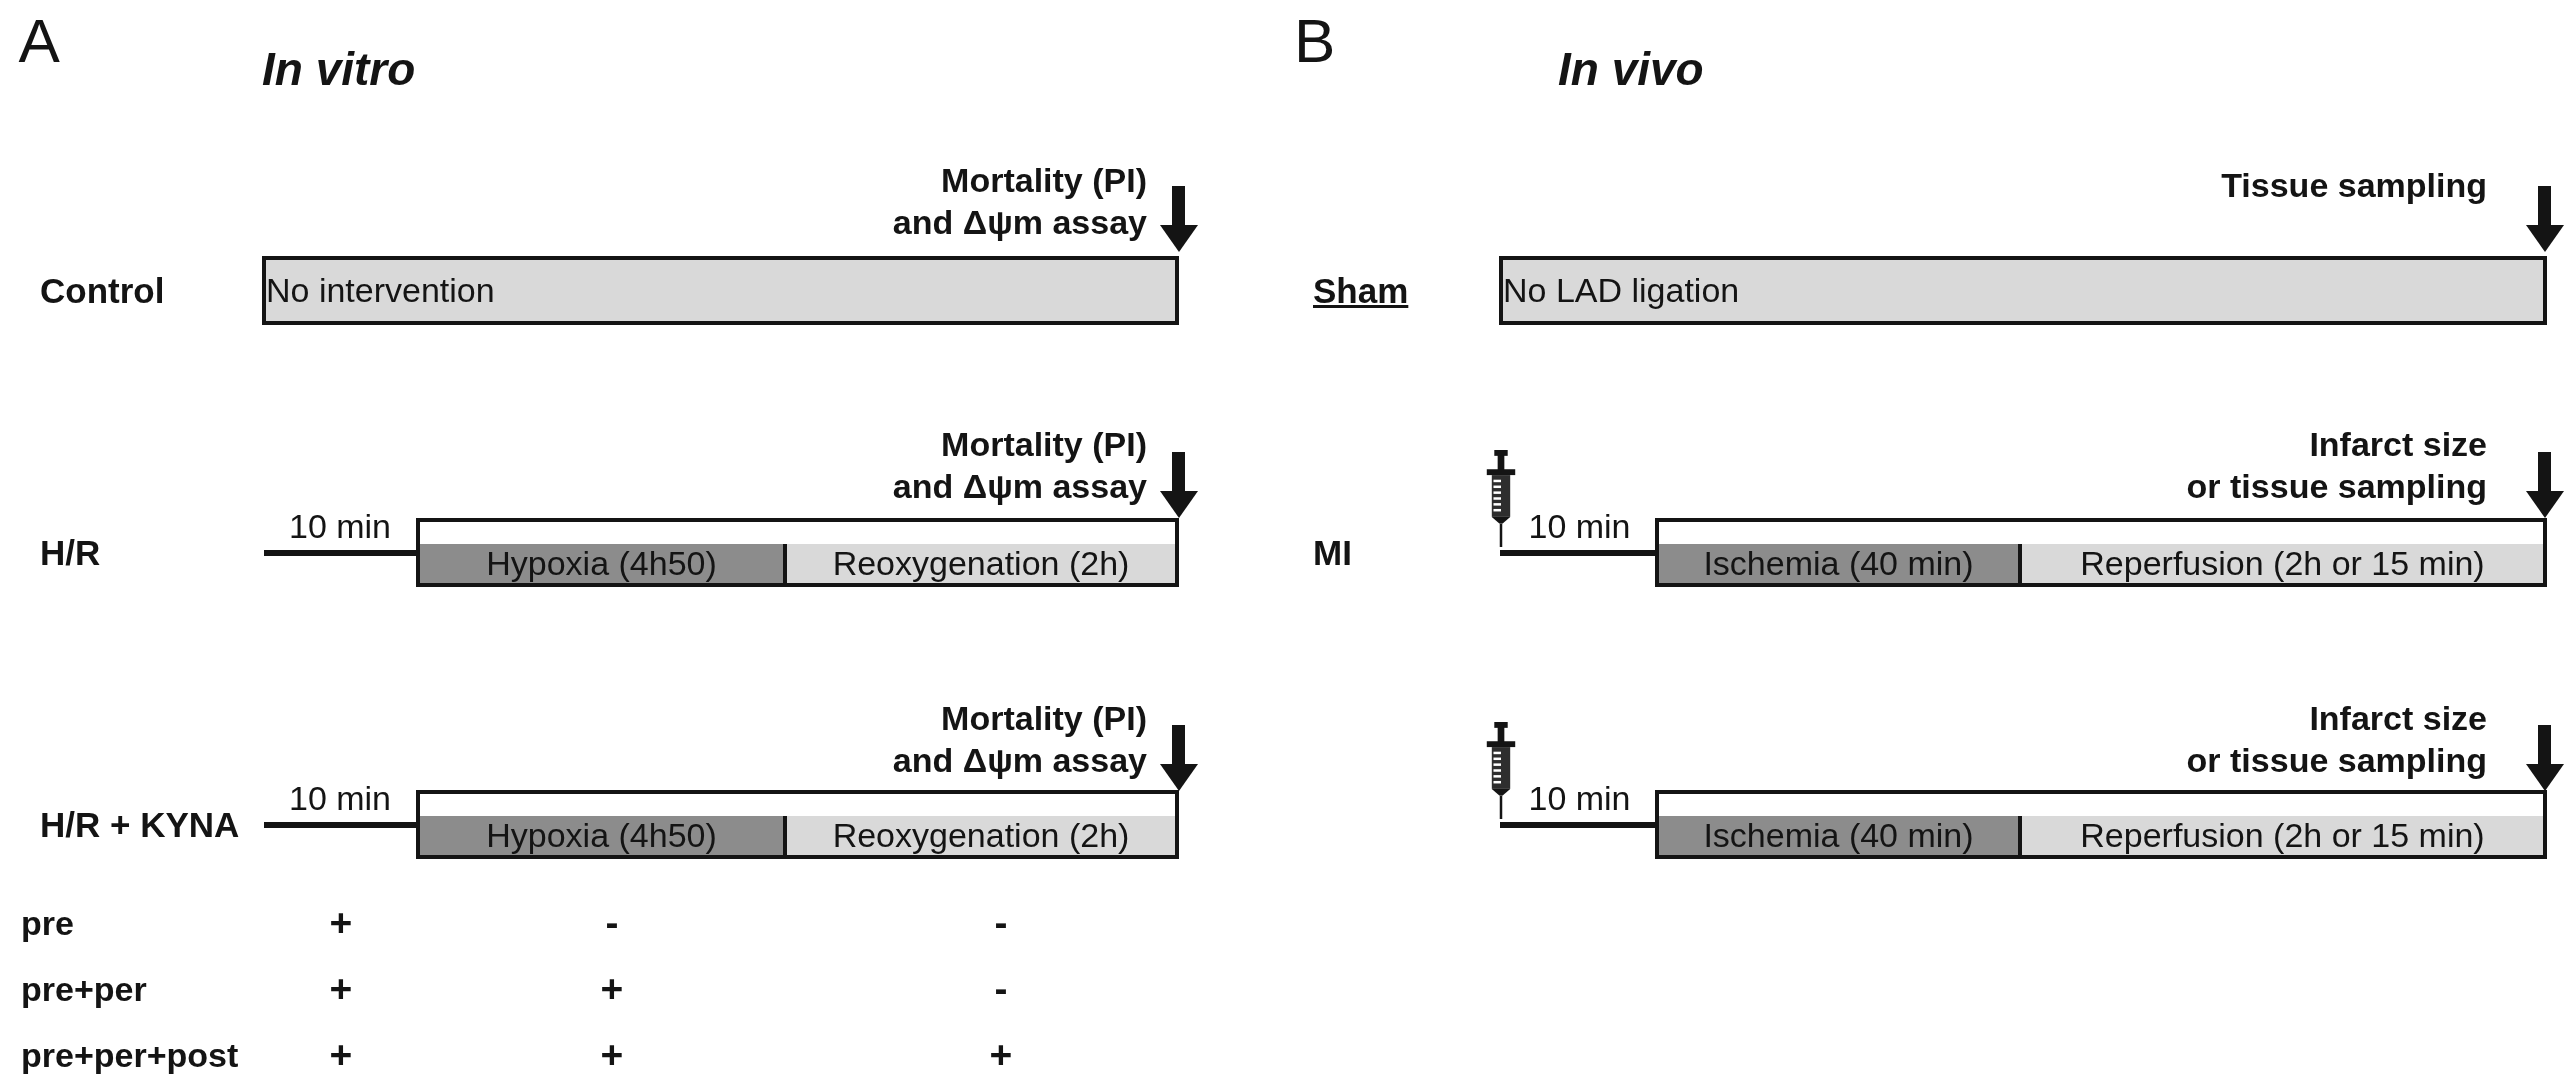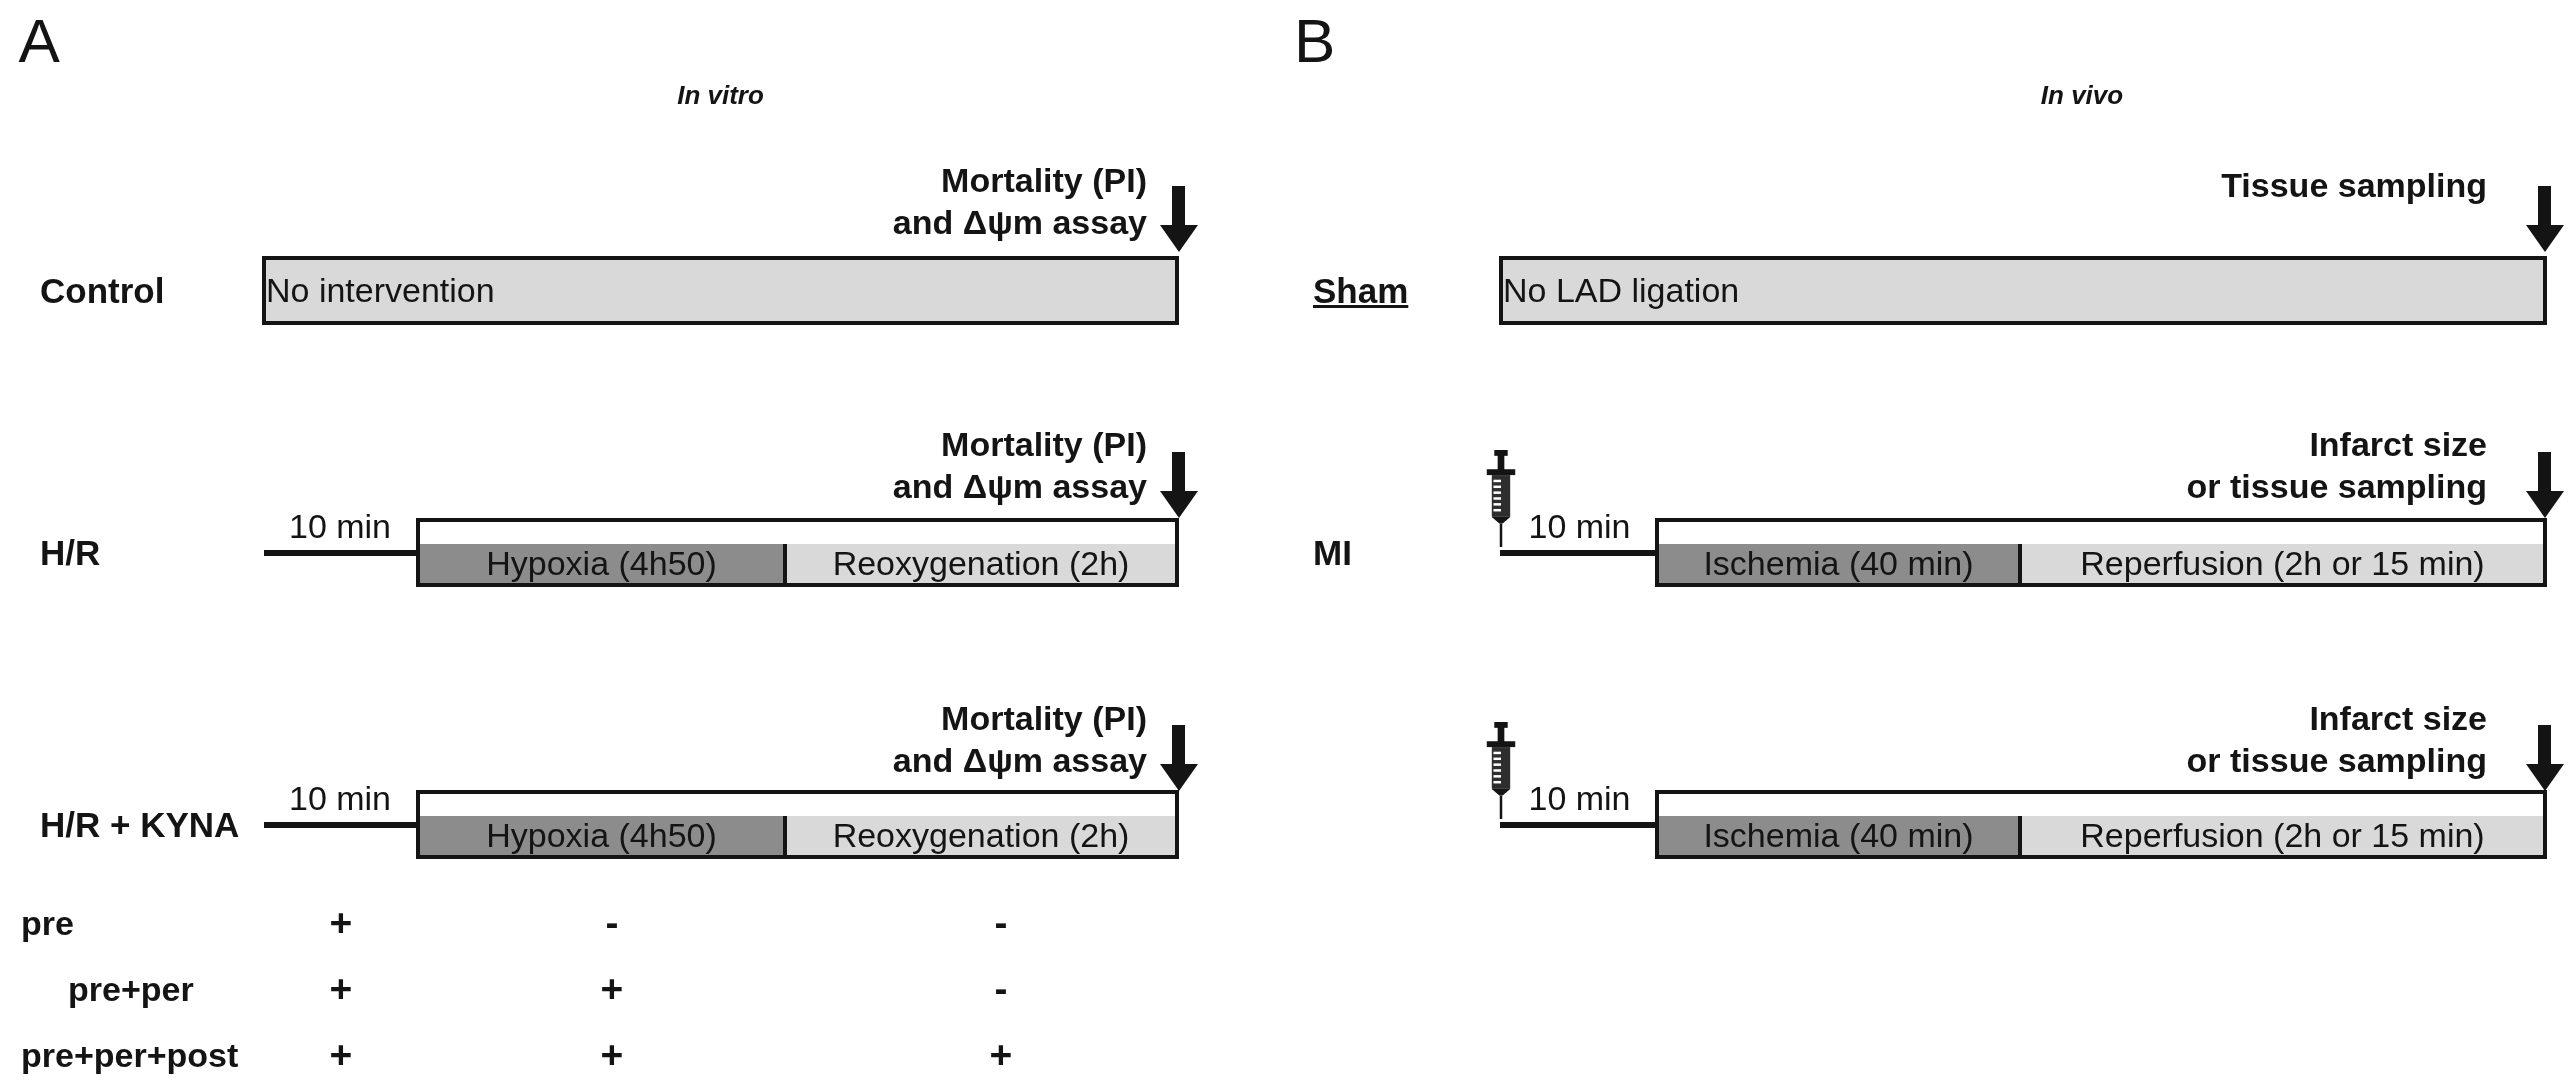--- a/index.html
+++ b/index.html
@@ -11,23 +11,23 @@
     color:var(--ink,#141414);
     overflow:hidden;
   }
   .panel-letter{
     position:absolute;
     font-size:62px;line-height:1;
     font-weight:400;color:var(--ink,#141414);
   }
   .panel-title{
     position:absolute;
-    text-align:center;
-    font-size:26px;line-height:1.1;
-    font-weight:bold;font-style:italic;margin-top:37px;
+    text-align:left;
+    font-size:46px;line-height:1.1;
+    font-weight:bold;font-style:italic;
   }
   .endpoint{
     position:absolute;
     text-align:right;
     font-size:34px;line-height:42px;
     font-weight:bold;
     white-space:nowrap;
   }
   .arrow{position:absolute;width:39px;}
   .arrow .shaft{width:12.6px;height:39px;background:var(--ink,#141414);margin:0 auto;}
@@ -140,21 +140,21 @@
     <div class="seg light">
       <span>Reoxygenation (2h)</span>
     </div>
   </div>
 
   <div class="dose-label" style="left:21px;top:903px;">pre</div>
   <div class="dose-val" style="left:316px;top:903px;">+</div>
   <div class="dose-val" style="left:587px;top:903px;">-</div>
   <div class="dose-val" style="left:976px;top:903px;">-</div>
 
-  <div class="dose-label" style="left:21px;top:969px;margin-left:47px;">pre+per</div>
+  <div class="dose-label" style="left:21px;top:969px;">pre+per</div>
   <div class="dose-val" style="left:316px;top:969px;">+</div>
   <div class="dose-val" style="left:587px;top:969px;">+</div>
   <div class="dose-val" style="left:976px;top:969px;">-</div>
 
   <div class="dose-label" style="left:21px;top:1035px;">pre+per+post</div>
   <div class="dose-val" style="left:316px;top:1035px;">+</div>
   <div class="dose-val" style="left:587px;top:1035px;">+</div>
   <div class="dose-val" style="left:976px;top:1035px;">+</div>
 
   <div class="panel-letter" style="left:1294px;top:10px;">B</div>

